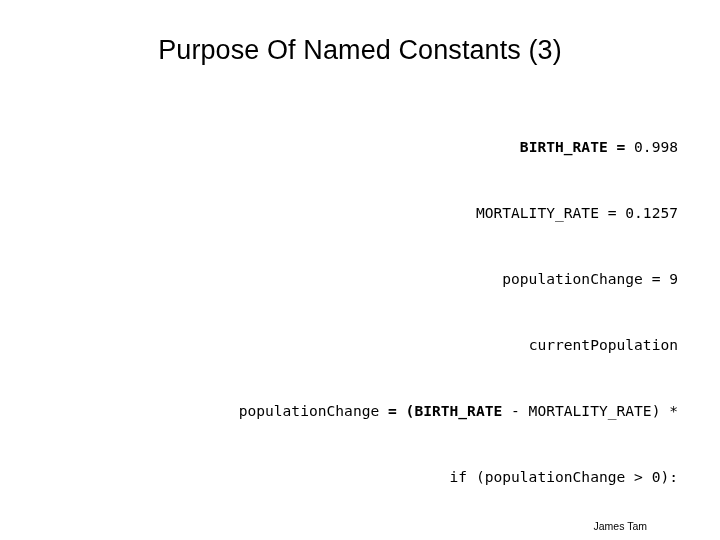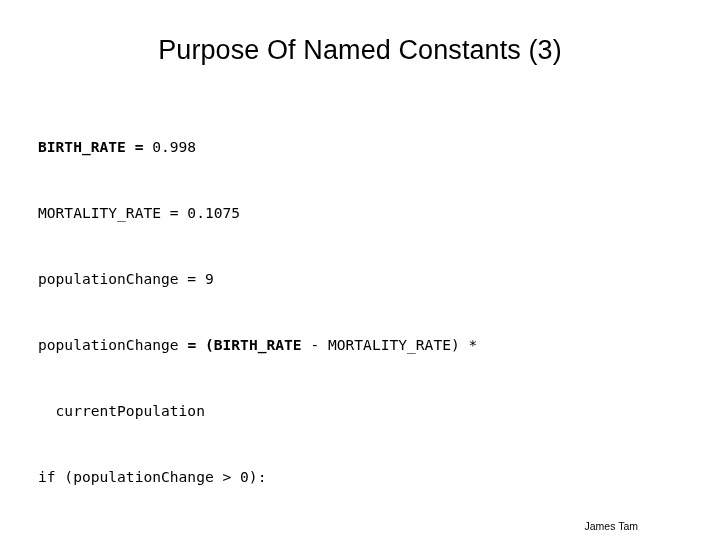--- a/index.html
+++ b/index.html
@@ -43,48 +43,49 @@
     font-family: "DejaVu Sans Mono", "Liberation Mono", monospace;
     font-size: 14.6px;
     line-height: 22px;
     color: #000000;
     white-space: pre;
     letter-spacing: 0px;
   }
   .code-line {
     white-space: pre;
     height: 22px;
+    text-align: right;
   }
   .code-line b {
     font-weight: 700;
   }
   .footer-credit {
     position: absolute;
-    right: 22px;
+    right: 13px;
     bottom: 8px;
     font-family: "Liberation Sans", sans-serif;
     font-size: 10.5px;
     font-weight: 400;
     color: #000000;
     white-space: nowrap;
   }
 </style>
 </head>
 <body>
 
 <div class="slide">
 
   <div class="slide-title">Purpose Of Named Constants (3)</div>
 
   <div class="code-block">
     <div class="code-line"><b>BIRTH_RATE =</b> 0.998</div>
-    <div class="code-line">MORTALITY_RATE = 0.1075</div>
+    <div class="code-line">MORTALITY_RATE = 0.1257</div>
     <div class="code-line">populationChange = 9</div>
+    <div class="code-line">  currentPopulation</div>
     <div class="code-line">populationChange <b>= (BIRTH_RATE</b> - MORTALITY_RATE) *</div>
-    <div class="code-line">  currentPopulation</div>
     <div class="code-line">if (populationChange &gt; 0):</div>
     
     
     
     
     
     
     
     
     

